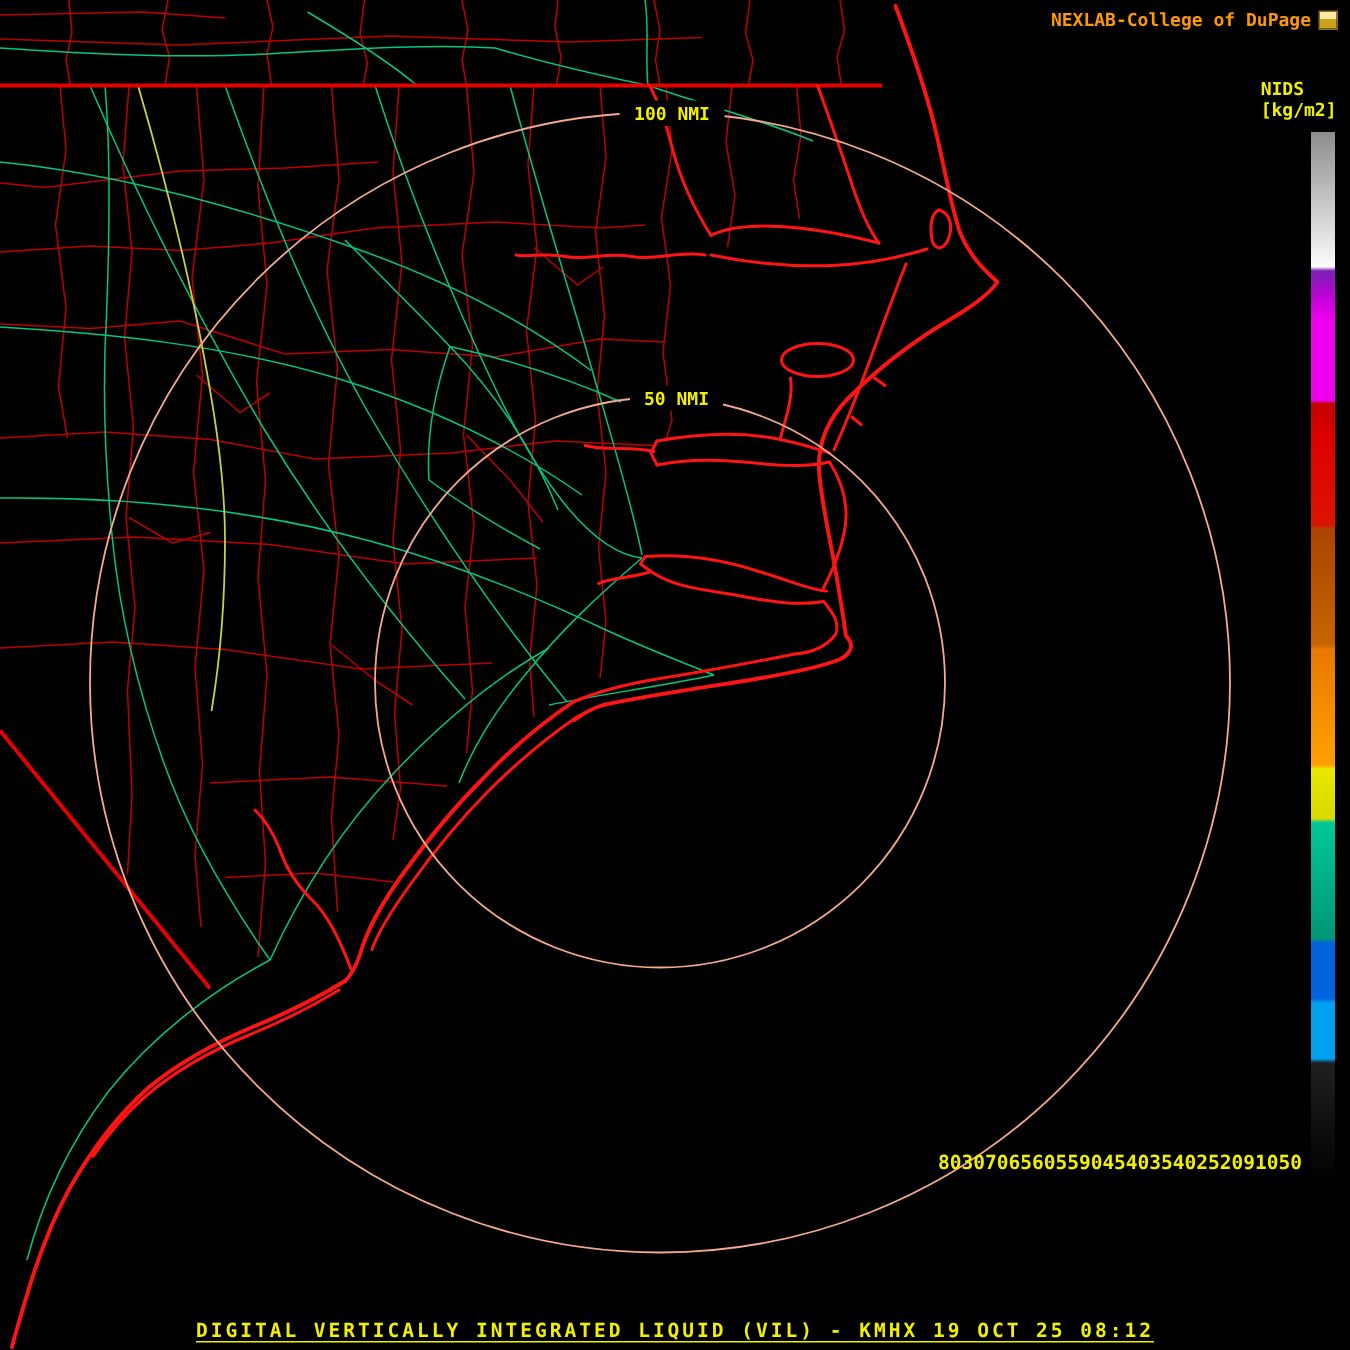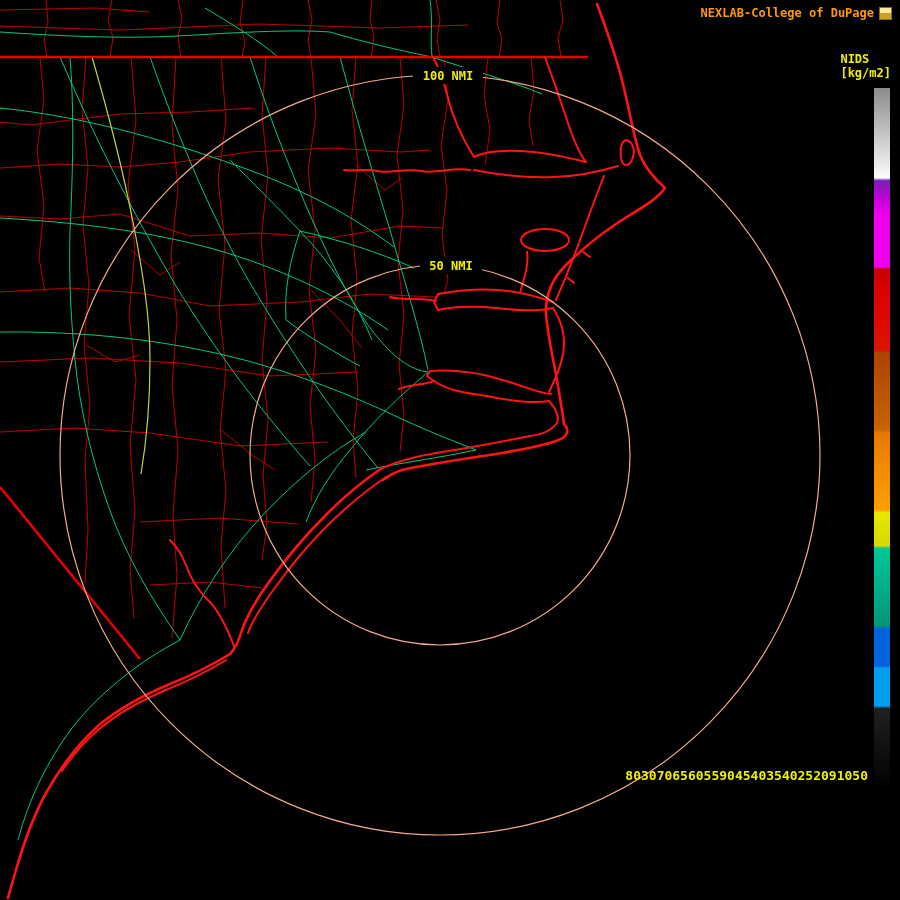--- a/index.html
+++ b/index.html
@@ -176,14 +176,15 @@
       <span class="cb-tick">40</span>
       <span class="cb-tick">25</span>
       <span class="cb-tick">20</span>
       <span class="cb-tick">9</span>
       <span class="cb-tick">10</span>
       <span class="cb-tick">5</span>
       <span class="cb-tick">0</span>
     </div>
   <div class="cb-bar" style="background: linear-gradient(rgb(140, 140, 140) 0%, rgb(252, 252, 252) 12.8%, rgb(122, 31, 180) 13.2%, rgb(200, 0, 220) 16%, rgb(238, 0, 238) 18%, rgb(238, 0, 238) 25.5%, rgb(196, 0, 0) 25.8%, rgb(220, 0, 0) 28.8%, rgb(220, 20, 0) 37.3%, rgb(170, 68, 0) 37.7%, rgb(200, 100, 0) 48.7%, rgb(232, 120, 0) 49.1%, rgb(255, 160, 0) 60.1%, rgb(232, 232, 0) 60.5%, rgb(216, 216, 0) 65.2%, rgb(0, 200, 150) 65.6%, rgb(0, 150, 120) 76.6%, rgb(0, 100, 220) 77%, rgb(0, 100, 220) 82.3%, rgb(0, 160, 240) 82.7%, rgb(0, 160, 240) 88%, rgb(32, 32, 32) 88.4%, rgb(0, 0, 0) 100%);"></div>
 
+  <div class="footer">DIGITAL VERTICALLY INTEGRATED LIQUID (VIL) - KMHX 19 OCT 25 08:12</div>
 
 </div>
 
 </body></html>

